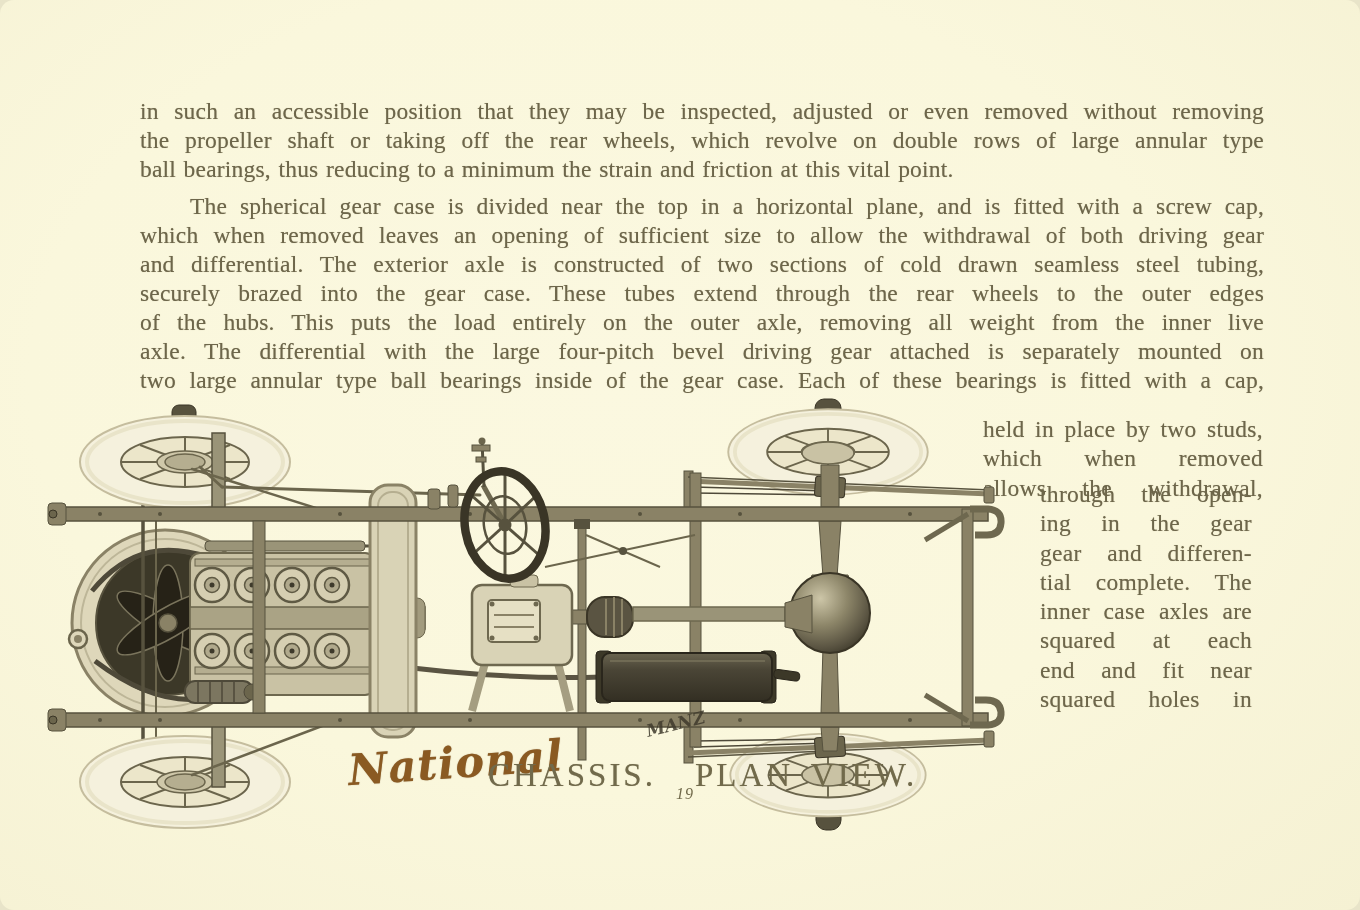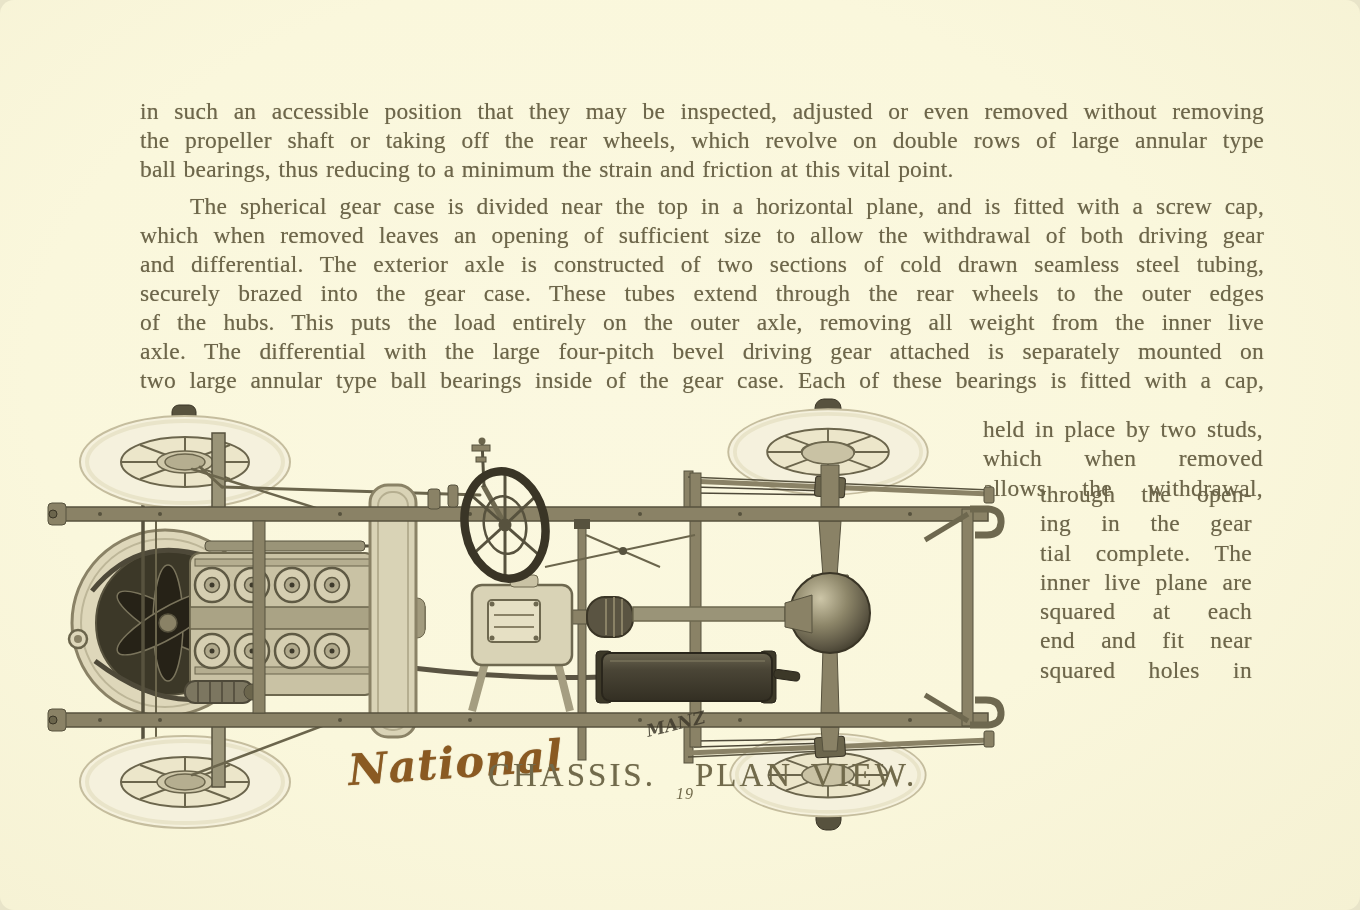--- a/index.html
+++ b/index.html
@@ -66,22 +66,23 @@
   </div>
 
   <div class="textblock" style="left:983px;top:415px;width:280px;">
     <span class="wrapline">held in place by two studs,</span>
     <span class="wrapline">which when removed</span>
     <span class="wrapline">allows the withdrawal,</span>
   </div>
   <div class="textblock" style="left:1040px;top:480px;width:212px;">
     <span class="wrapline">through the open-</span>
     <span class="wrapline">ing in the gear</span>
+    <span class="wrapline">gear and differen-</span>
     <span class="wrapline">tial complete. The</span>
-    <span class="wrapline">inner live plane are</span>
+    <span class="wrapline">inner case axles are</span>
     <span class="wrapline">squared at each</span>
     <span class="wrapline">end and fit near</span>
     <span class="wrapline">squared holes in</span>
   </div>
 
   <svg id="illustration" width="990" height="445" viewBox="0 0 990 445">
     <defs>
       <radialGradient id="diffball" cx="38%" cy="32%" r="75%">
         <stop offset="0%" stop-color="#cdc6a8"></stop>
         <stop offset="45%" stop-color="#8d8669"></stop>

